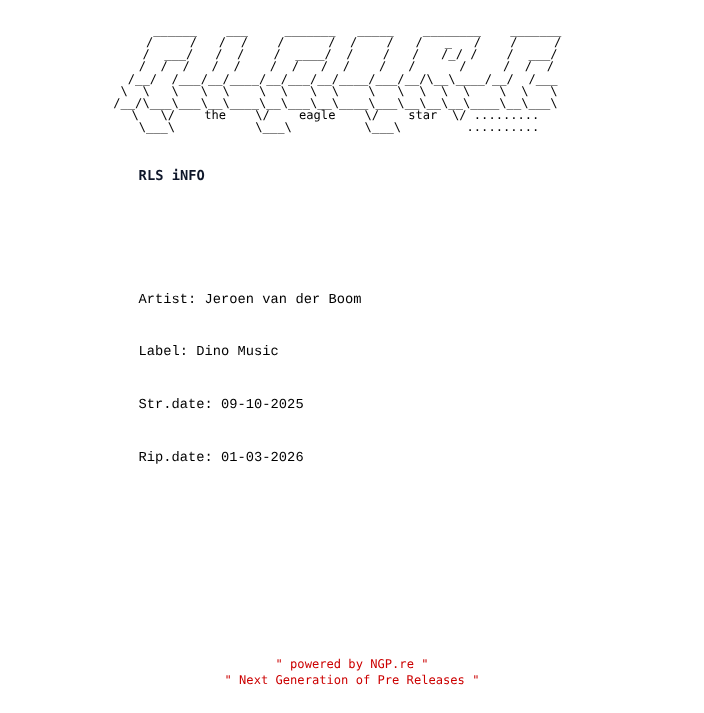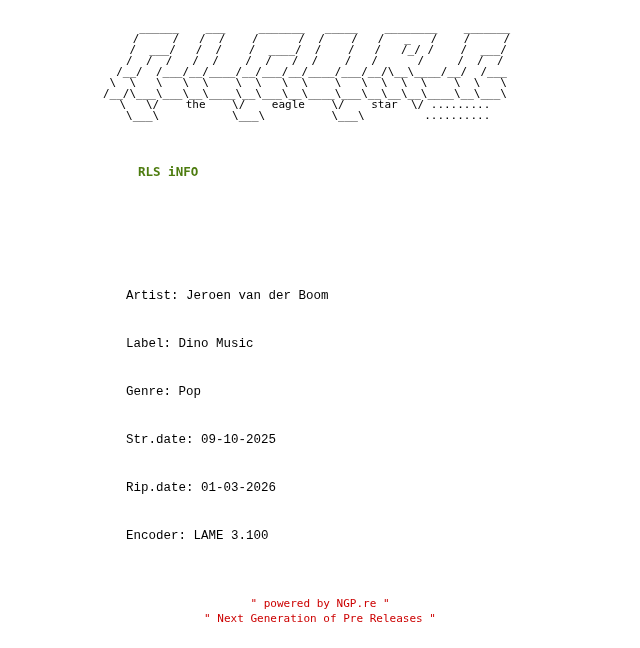--- a/index.html
+++ b/index.html
@@ -40,23 +40,23 @@
     position: absolute;
     top: 104px;
     left: 126px;
     width: 500px;
     font-size: 12.5px;
     line-height: 16px;
     white-space: pre;
   }
 
   .section-head {
-    color: #4d7c0f;
+    color: #0f172a;
     font-weight: bold;
-    margin: 12px;
+    margin: 0;
   }
   .blank {
     height: 16px;
   }
   .info-line {
     margin: 0;
     white-space: pre;
     font-family: Liberation Mono, monospace;
   }
 
@@ -87,24 +87,22 @@
    \   \/    the    \/    eagle    \/    star  \/ .........
     \___\           \___\          \___\         ..........</div>
 
   <div class="content">
 
     <div class="section-head">RLS iNFO</div>
     <div class="blank"></div>
 
     <div class="info-line">Artist: Jeroen van der Boom</div>
     <div class="info-line">Label: Dino Music</div>
-    <div class="info-line">Genre: Pop</div>
     <div class="info-line">Str.date: 09-10-2025</div>
     <div class="info-line">Rip.date: 01-03-2026</div>
-    <div class="info-line">Encoder: LAME 3.100</div>
     
     
     
     
     
 
     
     
     
 

